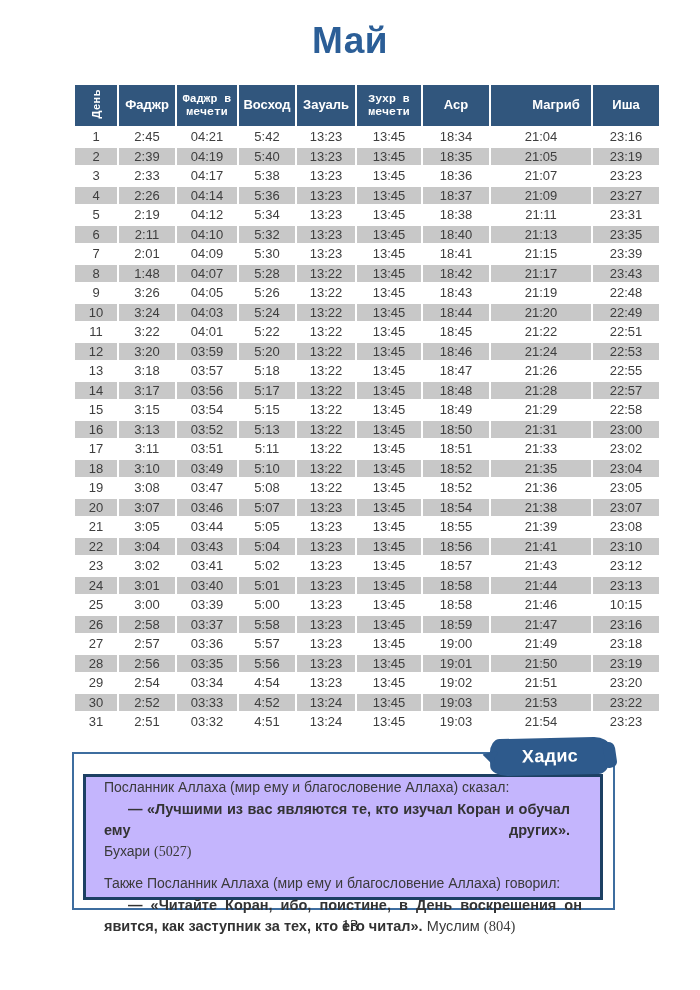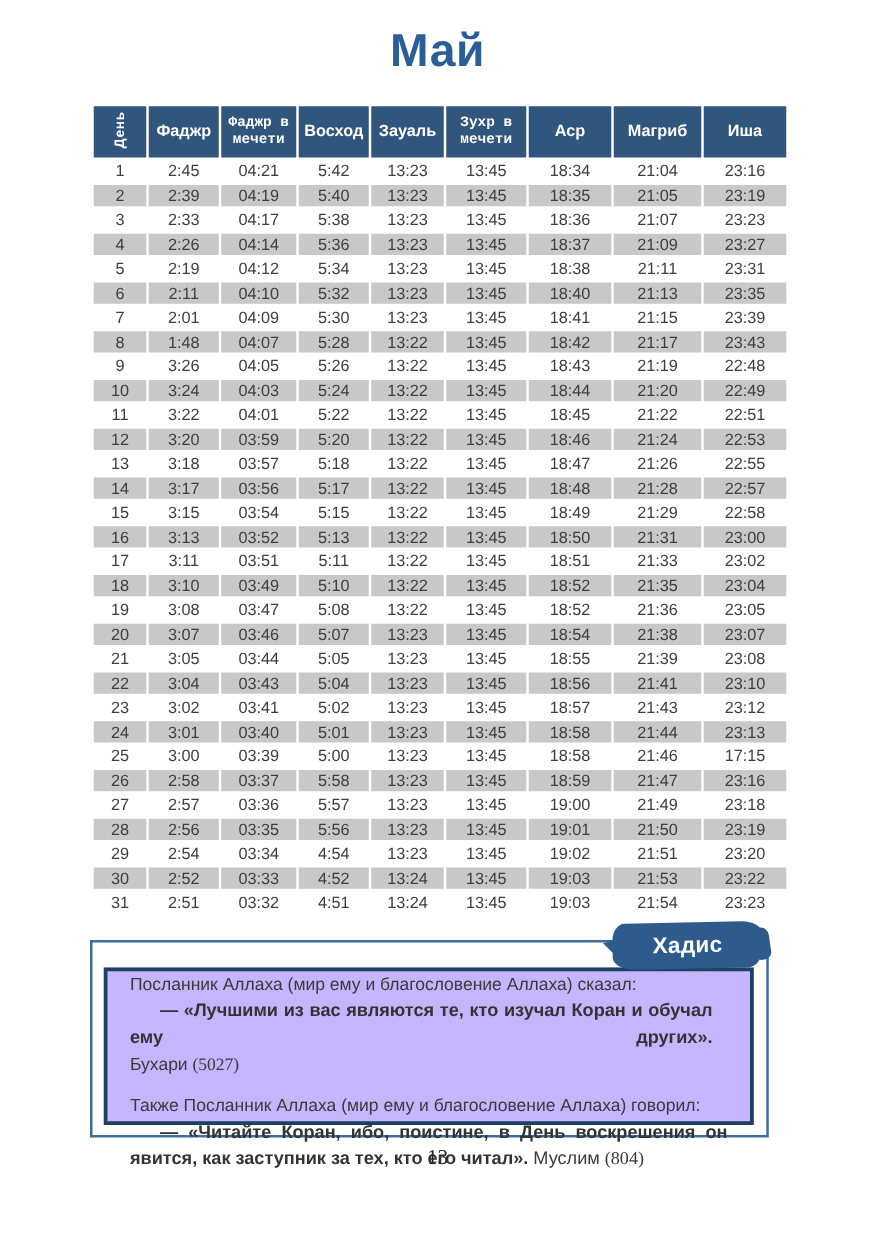--- a/index.html
+++ b/index.html
@@ -94,21 +94,21 @@
   <table class="prayer">
     <thead>
         <tr>
           <th style="width: 42px;"><span class="vtext">День</span></th>
           <th style="width: 56px;">Фаджр</th>
           <th class="small" style="width: 60px;">Фаджр в мечети</th>
           <th style="width: 56px;">Восход</th>
           <th style="width: 58px;">Зауаль</th>
           <th class="small" style="width: 64px;">Зухр в мечети</th>
           <th style="width: 66px;">Аср</th>
-          <th style="width: 70px;">Магриб</th>
+          <th style="width: 70px; padding-left: 30px;">Магриб</th>
           <th style="width: 66px;">Иша</th>
         </tr>
       </thead>
     <tbody>
         <tr class="odd">
           <td>1</td>
           <td>2:45</td>
           <td>04:21</td>
           <td>5:42</td>
           <td>13:23</td>
@@ -372,21 +372,21 @@
         </tr>
         <tr class="odd">
           <td>25</td>
           <td>3:00</td>
           <td>03:39</td>
           <td>5:00</td>
           <td>13:23</td>
           <td>13:45</td>
           <td>18:58</td>
           <td>21:46</td>
-          <td>17:15</td>
+          <td>10:15</td>
         </tr>
         <tr class="even">
           <td>26</td>
           <td>2:58</td>
           <td>03:37</td>
           <td>5:58</td>
           <td>13:23</td>
           <td>13:45</td>
           <td>18:59</td>
           <td>21:47</td>

